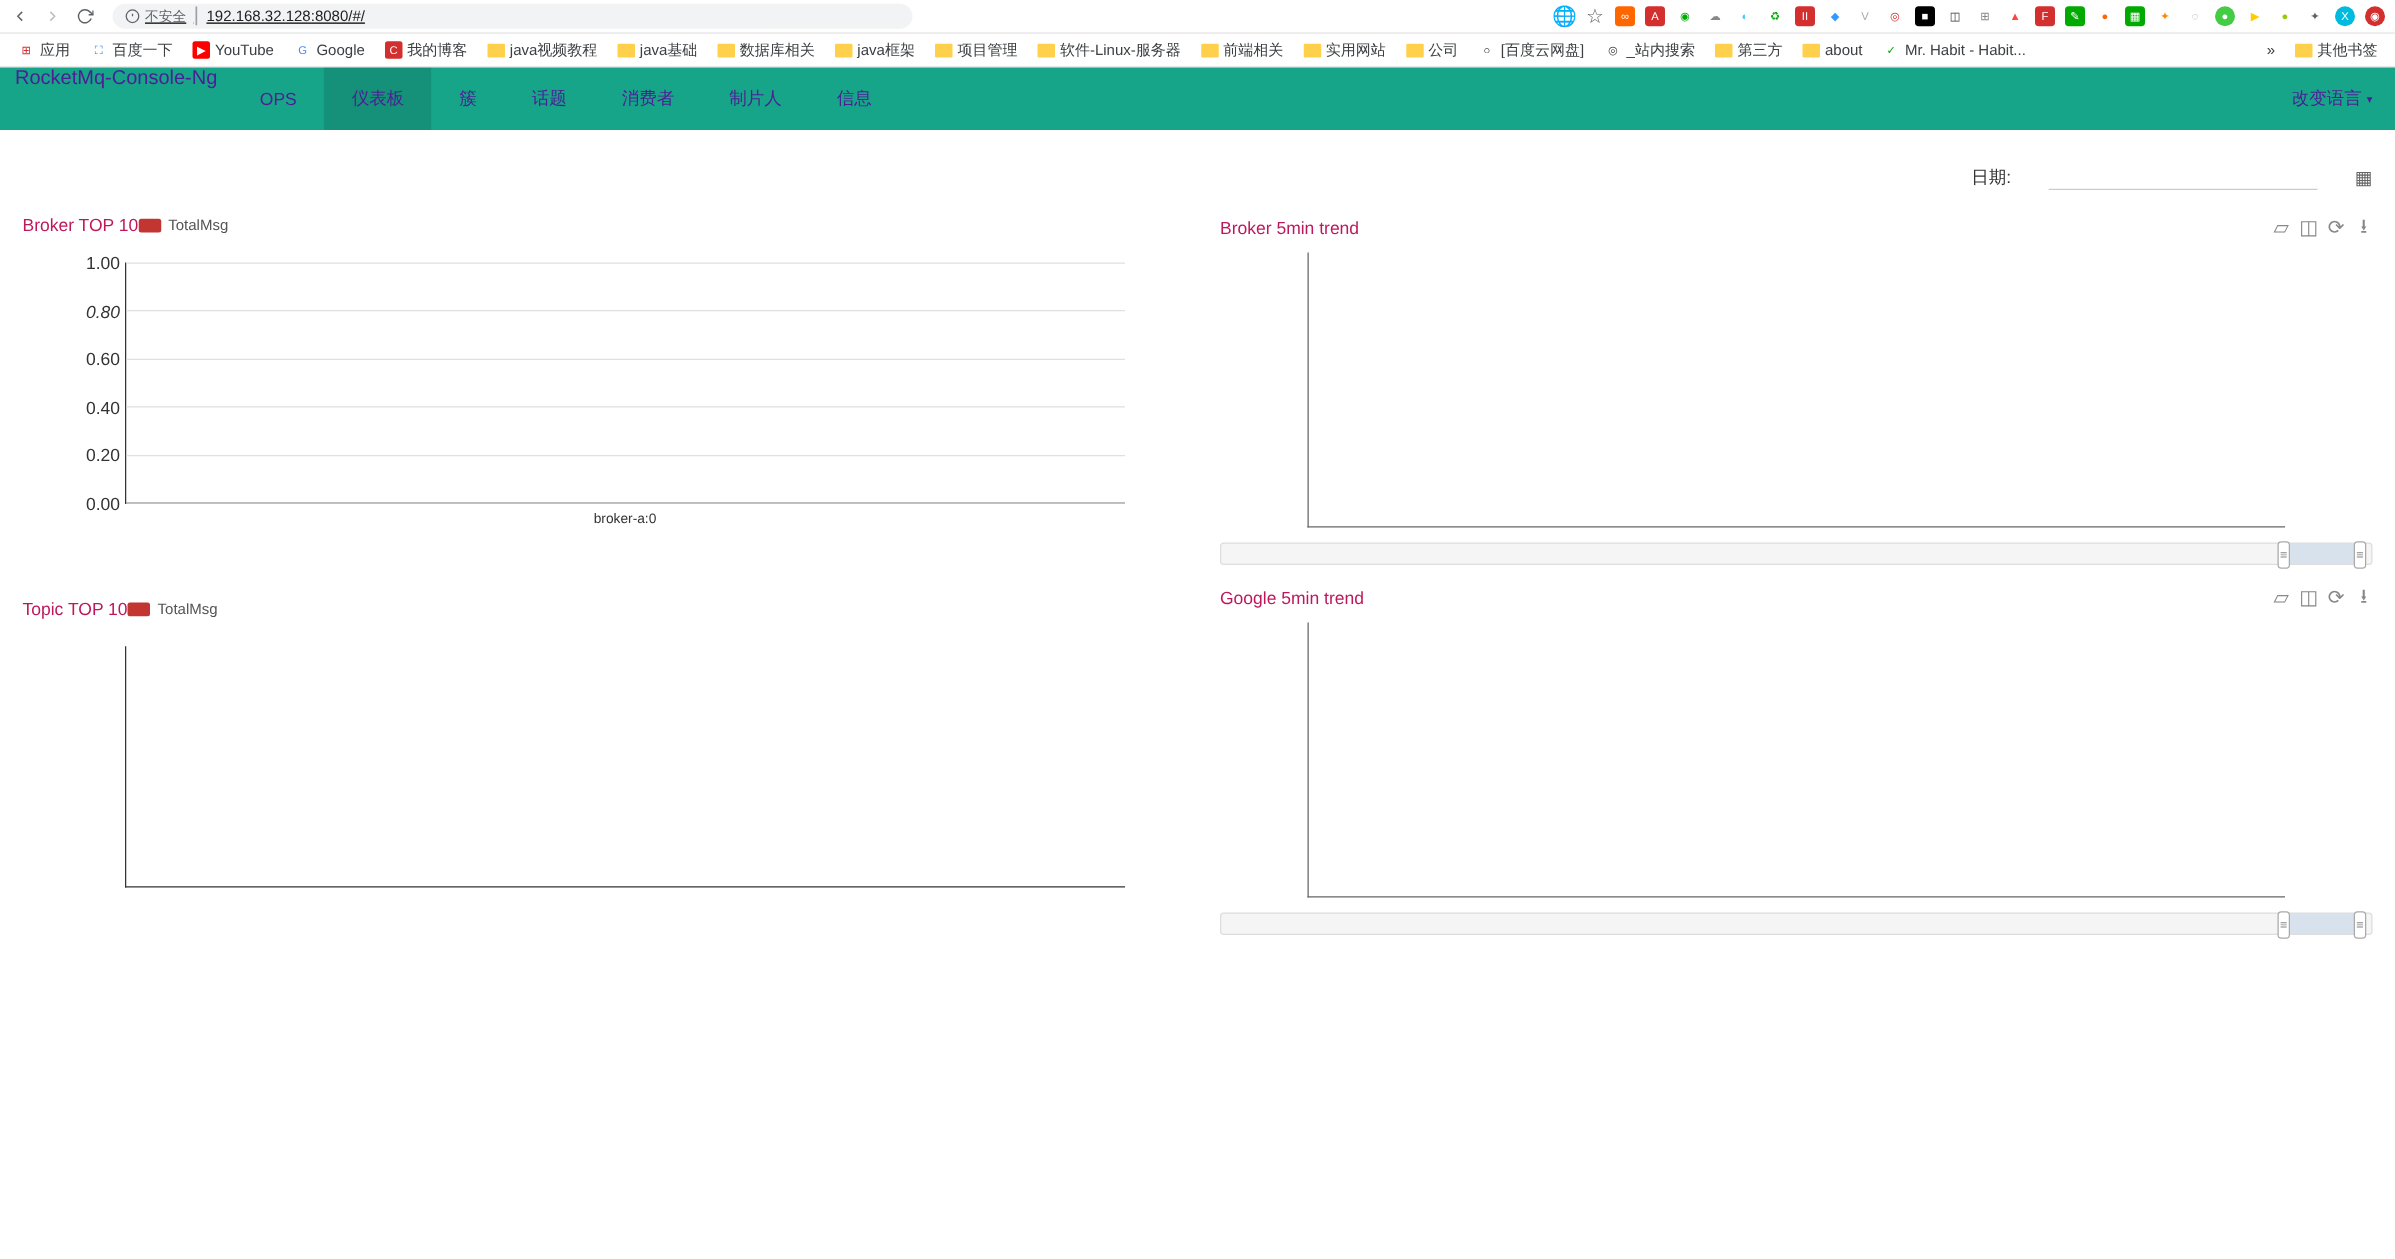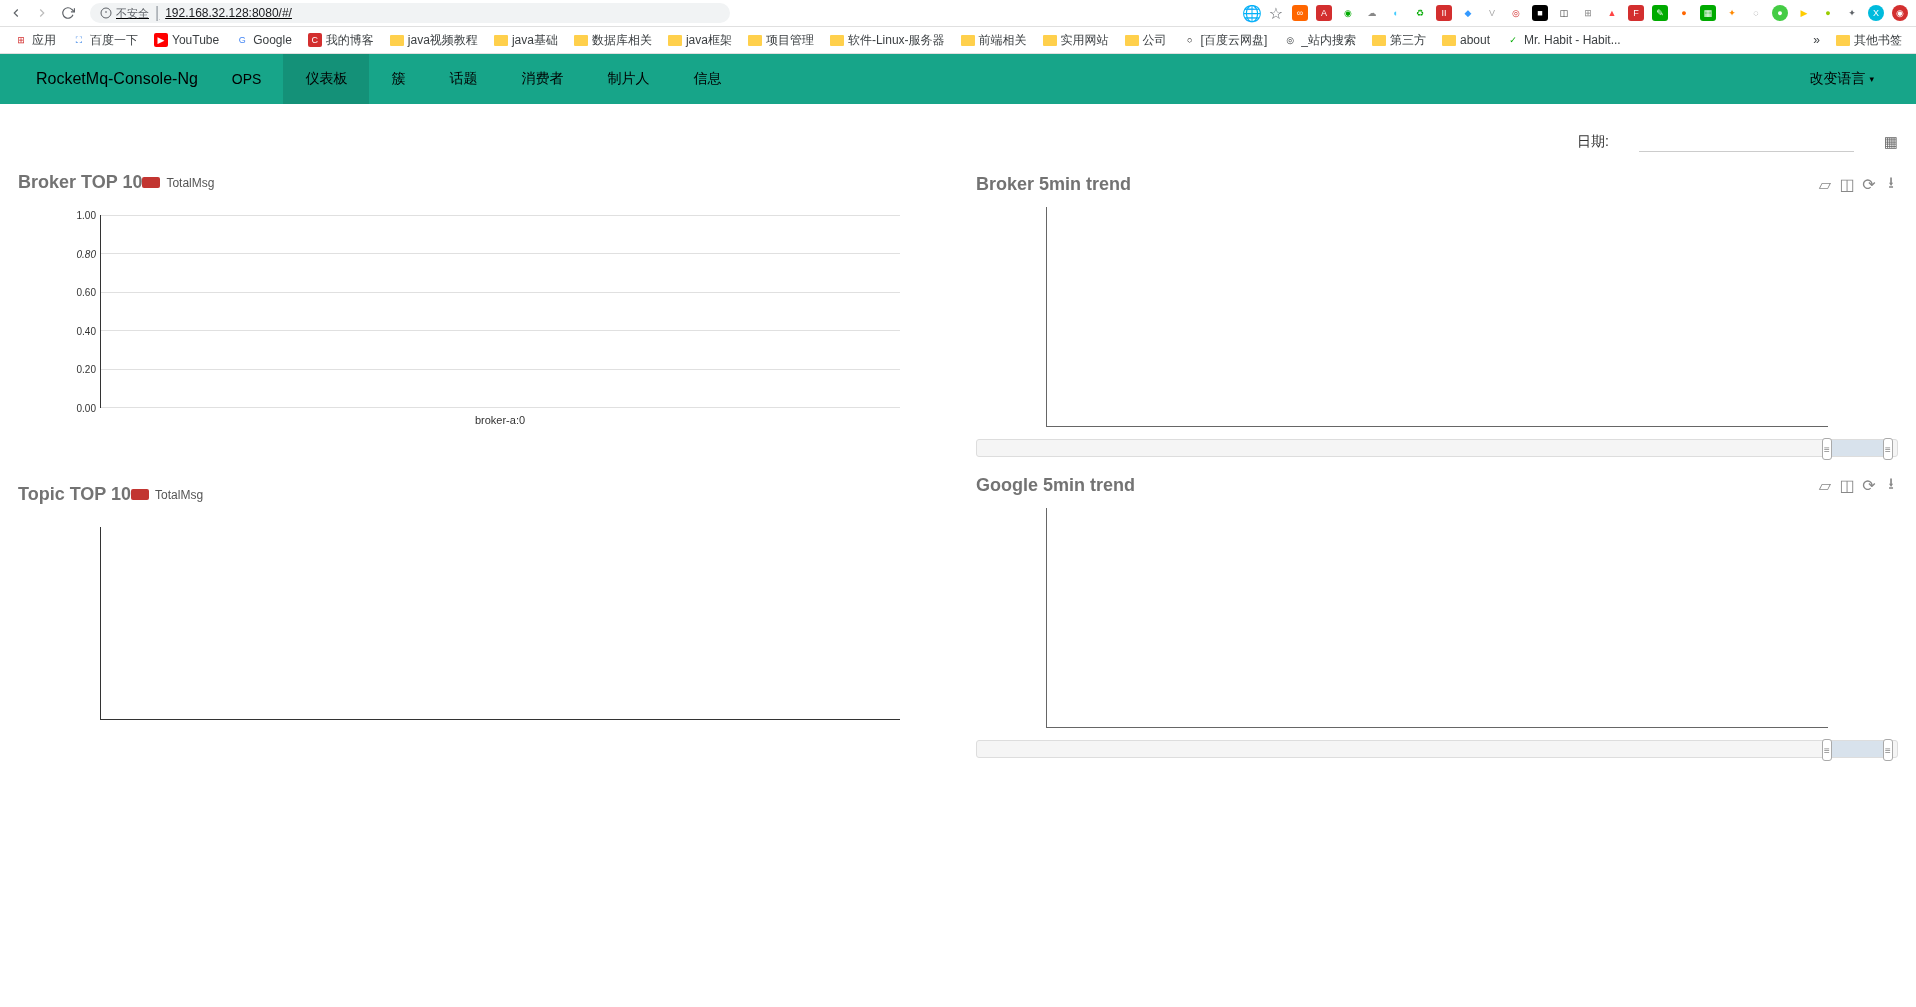--- a/index.html
+++ b/index.html
@@ -14,48 +14,48 @@
     .ext-icons { margin-left: auto; display: flex; gap: 8px; align-items: center; }
     .ext-icon { width: 16px; height: 16px; border-radius: 3px; display: flex; align-items: center; justify-content: center; font-size: 9px; color: #fff; }
 
     
     .bookmark-bar { height: 27px; background: #fff; border-bottom: 1px solid #e0e0e0; display: flex; align-items: center; padding: 0 8px; gap: 4px; }
     .bm-item { display: flex; align-items: center; gap: 4px; padding: 2px 6px; font-size: 12px; color: #3c4043; cursor: pointer; border-radius: 3px; white-space: nowrap; }
     .bm-icon { width: 14px; height: 14px; display: flex; align-items: center; justify-content: center; border-radius: 2px; font-size: 9px; flex-shrink: 0; }
     .folder-icon { background: #ffd04c; width: 14px; height: 11px; border-radius: 1px; }
 
     
-    .navbar { height: 50px; background: #17a589; display: flex; align-items: center; padding: 0 24px; color: #000000; }
+    .navbar { height: 50px; background: #17a589; display: flex; padding: 0 0; color: #4c1d95; }
     .nav-brand { font-size: 16px; padding: 0 12px; }
     .nav-link { padding: 0 22px; height: 50px; display: flex; align-items: center; font-size: 14px; cursor: pointer; }
     .nav-link.active { background: rgba(0,0,0,0.12); }
     .nav-right { margin-left: auto; padding: 0 18px; display: flex; align-items: center; gap: 4px; font-size: 14px; cursor: pointer; }
 
     
     .content { padding: 28px 10px 10px 10px; }
     .row { display: flex; gap: 20px; }
     .col { flex: 1; min-width: 0; padding: 0 8px; }
     .date-row { display: flex; justify-content: flex-end; align-items: center; margin-bottom: 22px; gap: 30px; padding-left: 8px; }
     .date-label { font-size: 14px; color: #333; min-width: 100px; text-align: right; }
     .date-input { width: 215px; height: 20px; border: none; border-bottom: 1px solid #ccc; background: transparent; }
     .cal-btn { color: #666; font-size: 15px; background: none; border: none; cursor: pointer; }
 
-    .panel-title { font-size: 18px; font-weight: 700; color: #737373; margin-bottom: 0; display: flex; align-items: center; }
+    .panel-title { font-size: 14px; font-weight: 400; color: #be185d; margin-bottom: 0; display: flex; align-items: center; }
     .panel-tools { margin-left: auto; display: flex; gap: 8px; color: #888; }
     .panel-tools span { width: 14px; height: 14px; cursor: pointer; display: flex; align-items: center; justify-content: center; }
     .legend { display: inline-flex; align-items: center; gap: 6px; font-size: 12px; color: #555; }
     .legend-sw { width: 18px; height: 11px; background: #c23531; border-radius: 2px; }
     .title-row { display: flex; align-items: center; margin-bottom: 12px; }
     .title-row .legend { margin: 0 auto; }
 
     
     .chart { position: relative; height: 225px; margin-left: 48px; margin-right: 20px; }
     .chart-grid { position: absolute; left: 34px; right: 20px; top: 10px; bottom: 22px; border-left: 1px solid #333; border-bottom: 1px solid #333; }
     .gridline { position: absolute; left: 0; right: 0; height: 1px; background: #e0e0e0; }
-    .ytick { position: absolute; right: calc(100% - 30px); font-size: 10px; color: #333; transform: translateY(-50%); }
+    .ytick { position: absolute; right: calc(100% - 30px); font-size: 14px; color: #333; transform: translateY(-50%); }
     .xtick { position: absolute; bottom: 4px; font-size: 11px; color: #333; transform: translateX(-50%); }
 
     .empty-chart { position: relative; height: 225px; margin-left: 48px; margin-right: 20px; }
     .empty-chart .axis { position: absolute; left: 34px; right: 20px; top: 10px; bottom: 22px; border-left: 1px solid #333; border-bottom: 1px solid #333; }
 
     .trend-chart { height: 220px; border-left: 1px solid #666; border-bottom: 1px solid #666; margin-left: 70px; margin-right: 70px; }
 
     
     .slider-wrap { position: relative; height: 18px; background: #f5f5f5; border: 1px solid #ddd; border-radius: 3px; margin: 12px 0 18px 0; }
     .slider-handle { position: absolute; top: -2px; width: 10px; height: 22px; background: #fff; border: 1px solid #aaa; border-radius: 3px; display: flex; align-items: center; justify-content: center; font-size: 10px; color: #888; cursor: pointer; }

